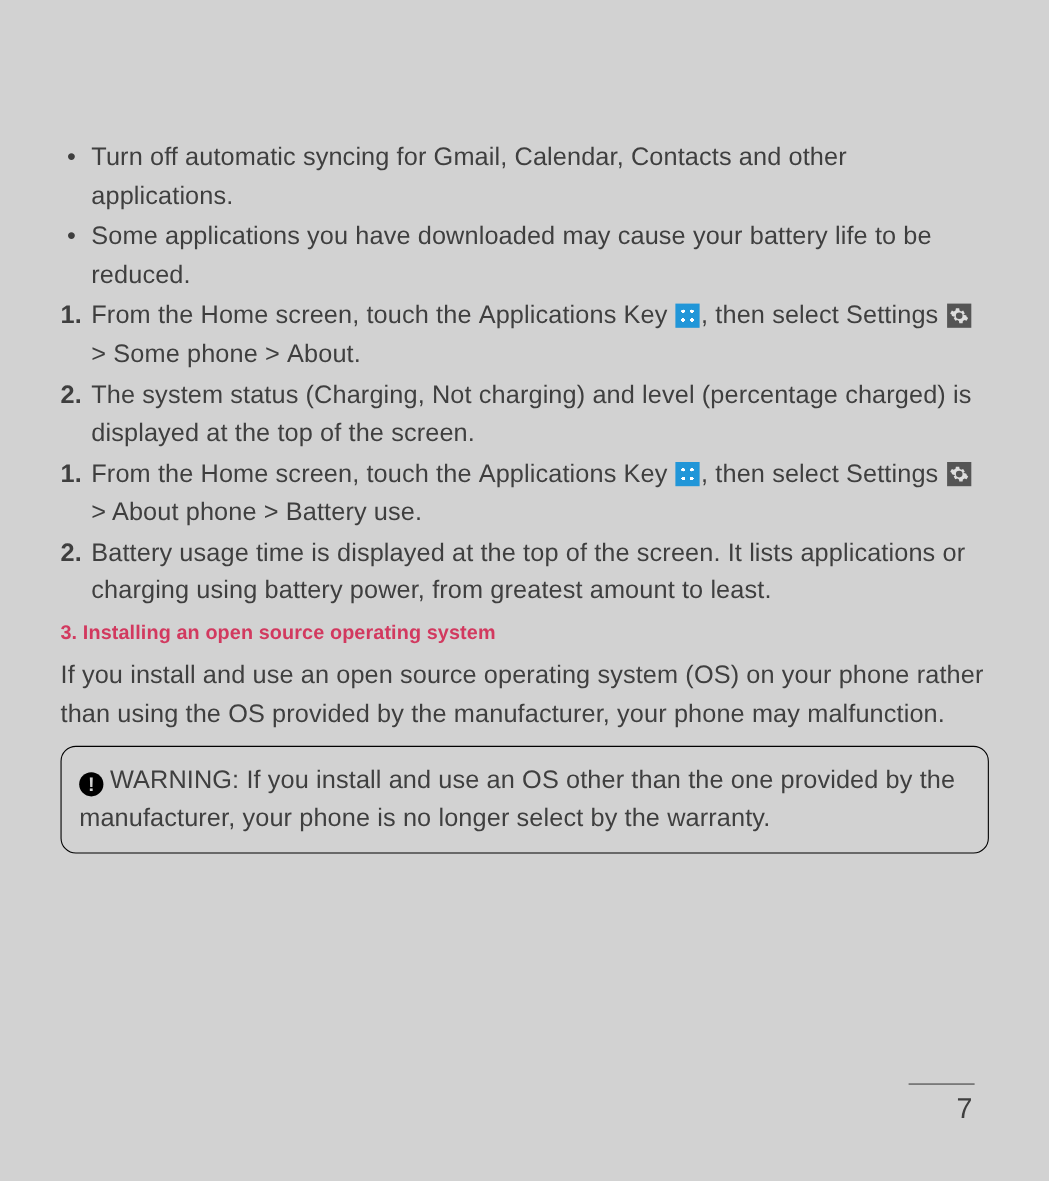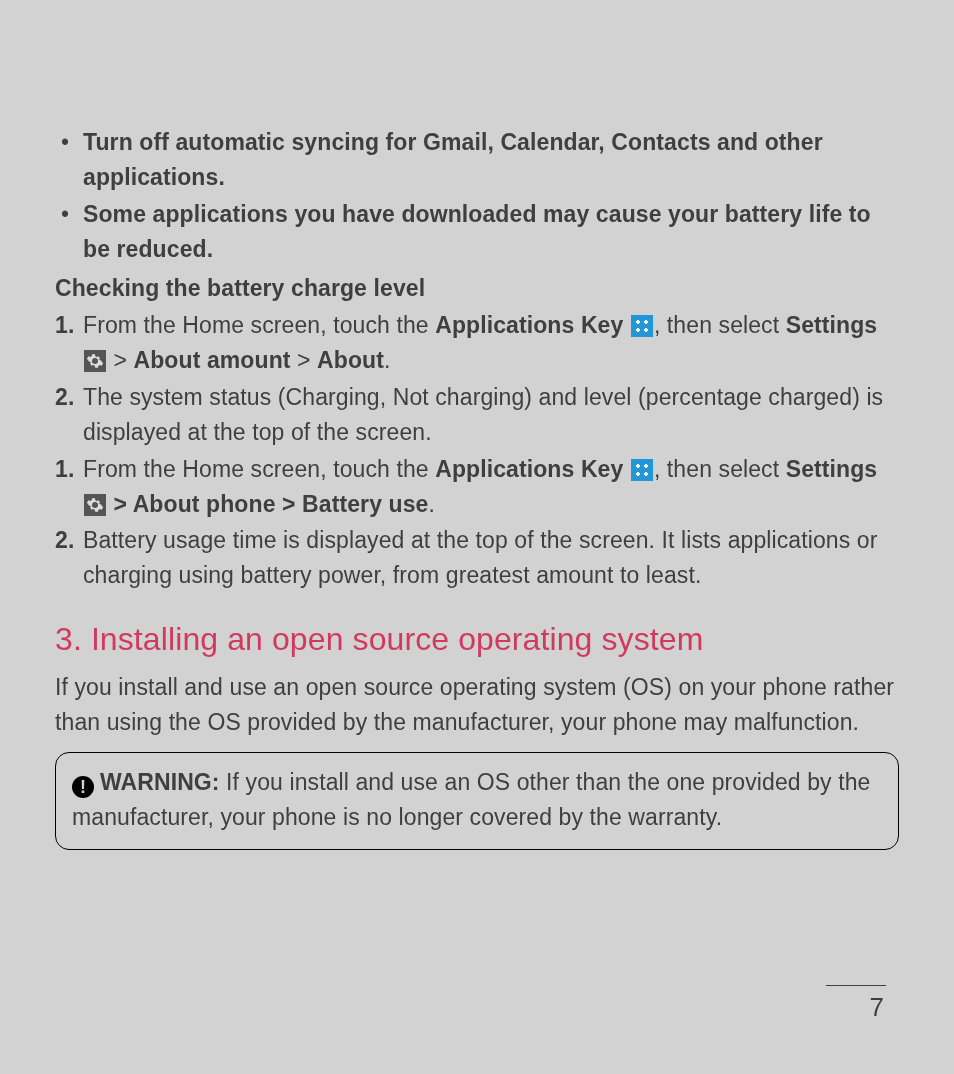--- a/index.html
+++ b/index.html
@@ -24,45 +24,44 @@
     margin-bottom: 2px;
   }
   .bullet-item .bul {
     width: 28px;
     flex: 0 0 28px;
     padding-left: 6px;
     font-weight: 400;
   }
   .bullet-item .txt {
     flex: 1;
-    font-weight: bold;
   }
   .subhead {
     font-weight: 600;
     margin-top: 4px;
     margin-bottom: 2px;
   }
   .num-item {
     display: flex;
     margin-bottom: 2px;
   }
   .num-item .num {
     width: 28px;
     flex: 0 0 28px;
     font-weight: 600;
   }
   .num-item .txt {
     flex: 1;
   }
-  .bold { font-weight: 700; }
+  .bold { font-weight: 400; }
   .section-head {
     color: #d2395f;
-    font-weight: 400;
-    font-size: 32px;
-    margin-top: 22px;
+    font-weight: 700;
+    font-size: 18px;
+    margin-top: 8px;
     margin-bottom: 6px;
   }
   .para { margin-bottom: 6px; }
   .icon-apps {
     display: inline-block;
     width: 22px;
     height: 22px;
     background: #2196d8;
     vertical-align: -4px;
     position: relative;
@@ -137,30 +136,29 @@
 
   <div class="bullet-item">
     <div class="bul">•</div>
     <div class="txt">Turn off automatic syncing for Gmail, Calendar, Contacts and other applications.</div>
   </div>
   <div class="bullet-item">
     <div class="bul">•</div>
     <div class="txt">Some applications you have downloaded may cause your battery life to be reduced.</div>
   </div>
 
-  <div class="subhead">Checking the battery charge level</div>
 
   <div class="num-item">
     <div class="num">1.</div>
     <div class="txt">
       <span>From the Home screen, touch the </span><span class="bold">Applications Key</span>
       <span class="icon-apps"></span><span>, then select </span><span class="bold">Settings</span>
       <span class="icon-settings"><svg viewBox="0 0 24 24">
             <path fill="#ddd" d="M12 8a4 4 0 100 8 4 4 0 000-8zm9 4a7 7 0 01-.1 1.2l2 1.6-2 3.4-2.4-1a7 7 0 01-2 1.2l-.4 2.6h-4l-.4-2.6a7 7 0 01-2-1.2l-2.4 1-2-3.4 2-1.6A7 7 0 013 12a7 7 0 01.1-1.2l-2-1.6 2-3.4 2.4 1a7 7 0 012-1.2L8 3h4l.4 2.6a7 7 0 012 1.2l2.4-1 2 3.4-2 1.6A7 7 0 0121 12z"></path>
-          </svg></span><span> &gt; </span><span class="bold">About amount</span><span> &gt; </span><span class="bold">About</span><span>.</span>
+          </svg></span><span> &gt; </span><span class="bold">Some phone</span><span> &gt; </span><span class="bold">About</span><span>.</span>
     </div>
   </div>
 
   <div class="num-item">
     <div class="num">2.</div>
     <div class="txt">The system status (Charging, Not charging) and level (percentage charged) is displayed at the top of the screen.</div>
   </div>
 
 
   <div class="num-item">
@@ -176,21 +174,21 @@
 
   <div class="num-item">
     <div class="num">2.</div>
     <div class="txt">Battery usage time is displayed at the top of the screen. It lists applications or charging using battery power, from greatest amount to least.</div>
   </div>
 
   <div class="section-head">3. Installing an open source operating system</div>
   <div class="para">If you install and use an open source operating system (OS) on your phone rather than using the OS provided by the manufacturer, your phone may malfunction.</div>
 
   <div class="warning-box">
-    <span class="warn-icon">!</span><span class="bold">WARNING:</span><span> If you install and use an OS other than the one provided by the manufacturer, your phone is no longer covered by the warranty.</span>
+    <span class="warn-icon">!</span><span class="bold">WARNING:</span><span> If you install and use an OS other than the one provided by the manufacturer, your phone is no longer select by the warranty.</span>
   </div>
 
 </div>
 
 <div class="page-num-wrap">
   <div class="page-num-rule"></div>
   <div class="page-num">7</div>
 </div>
 
 </body></html>

